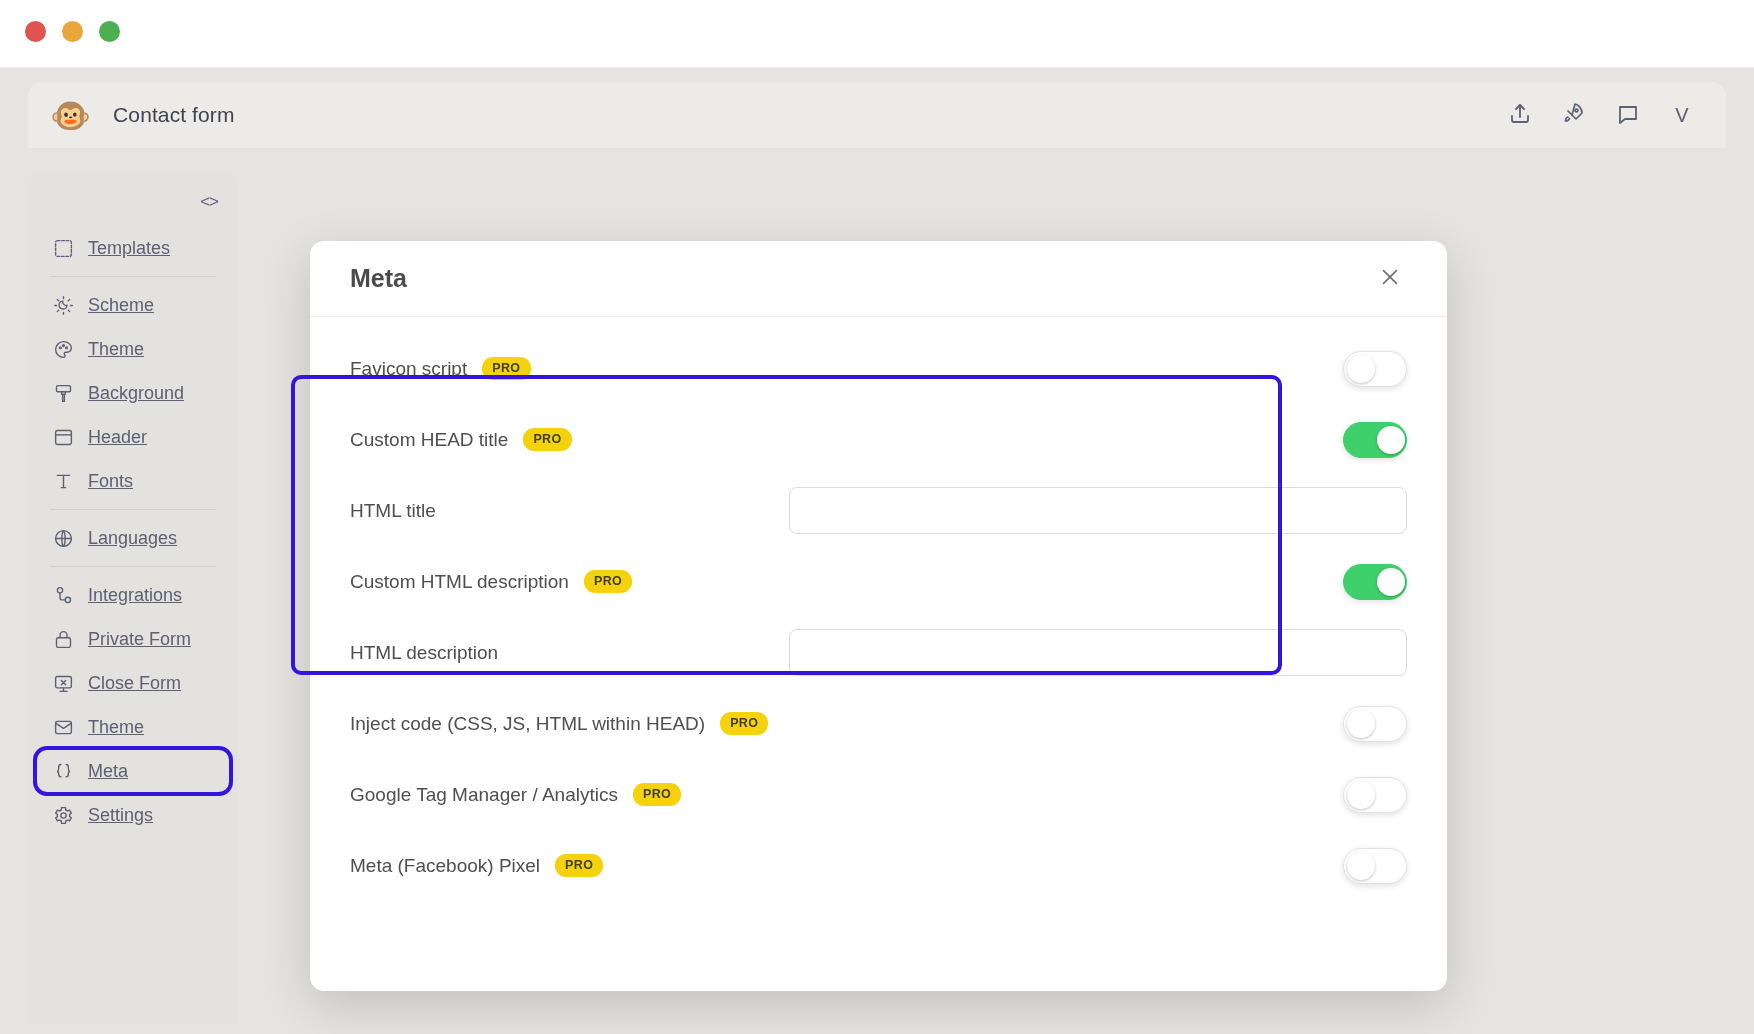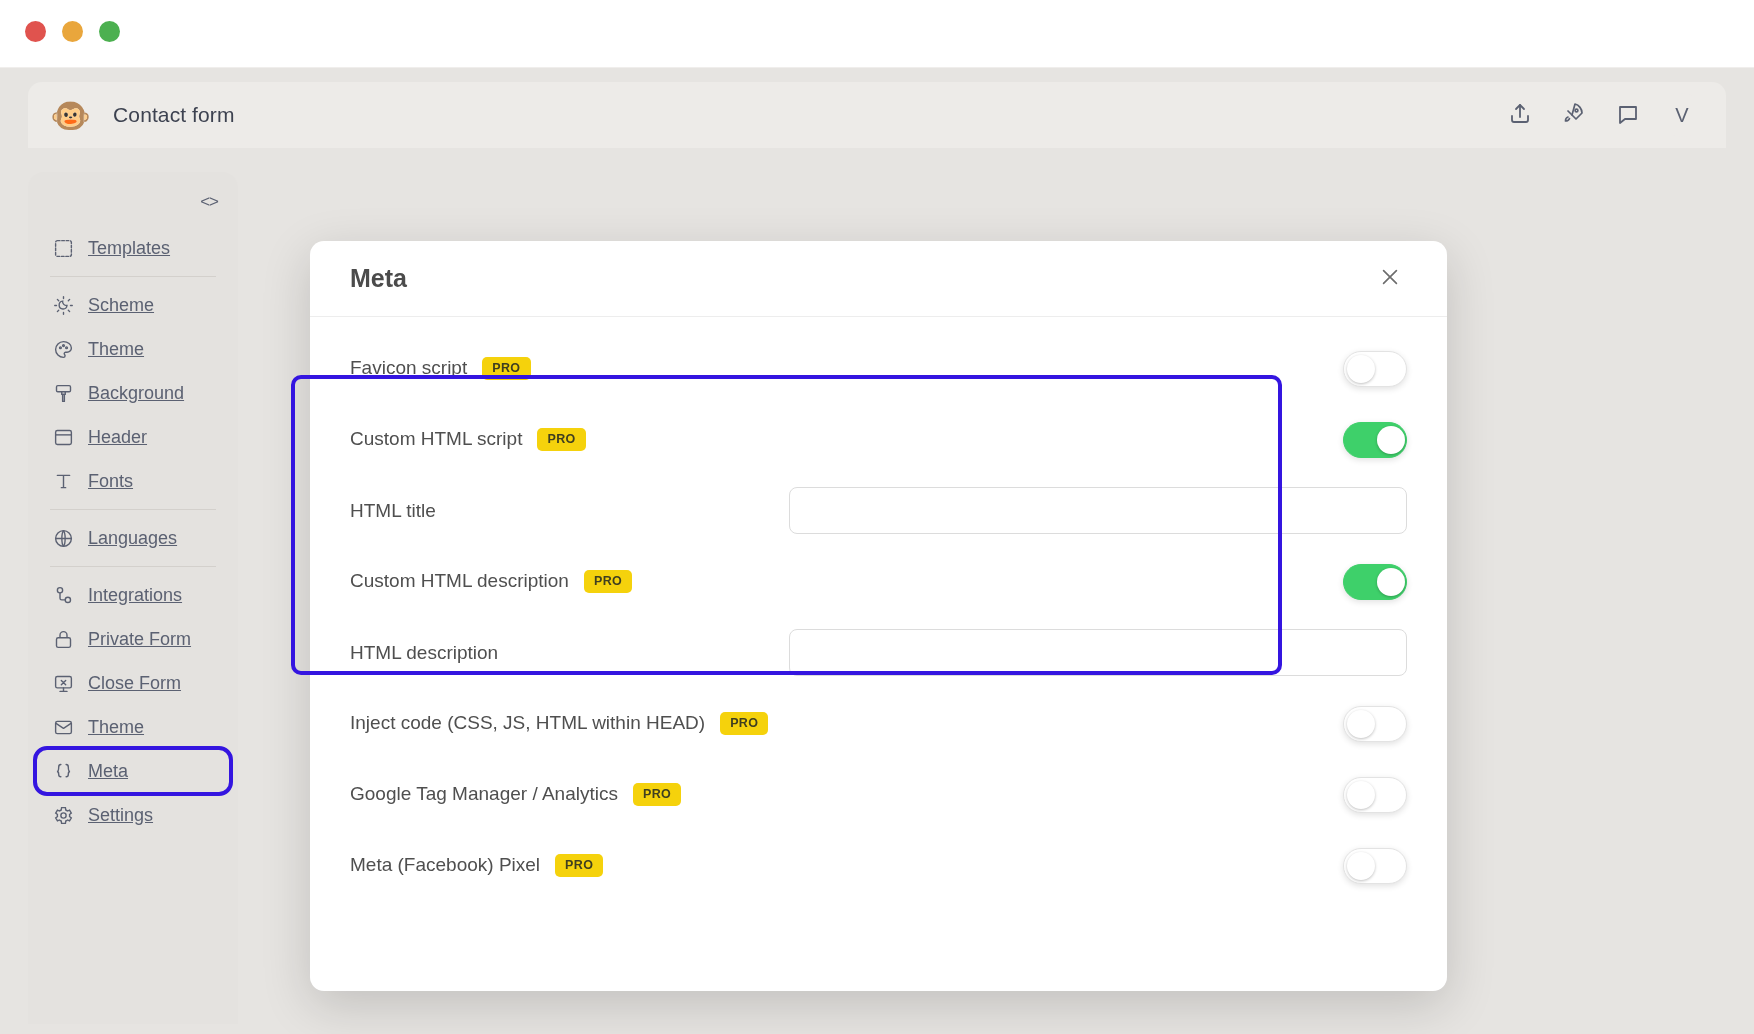--- a/index.html
+++ b/index.html
@@ -215,34 +215,34 @@
     padding: 16px 0 0 0;
   }
   .setting-row {
     display: flex;
     align-items: center;
     height: 71px;
     padding: 0 40px;
   }
   .setting-label {
     display: flex;
-    align-items: flex-start;
+    align-items: flex-end;
     gap: 15px;
     font-size: 19px;
     color: #4f4f4f;
     white-space: nowrap;
   }
   .pro-badge {
     background: #f5d20c;
     color: #3f3f20;
     font-size: 12.5px;
     font-weight: bold;
     letter-spacing: .4px;
     padding: 5px 10px;
-    border-radius: 5px;
+    border-radius: 11px;
     line-height: 1;
   }
   .row-control {
     margin-left: auto;
     display: flex;
     align-items: center;
   }
 
   
   .toggle {
@@ -521,21 +521,21 @@
           </div>
           <div class="row-control">
             <div class="toggle">
                 <span class="knob"></span>
               </div>
           </div>
         </div>
 
         <div class="setting-row">
           <div class="setting-label">
-            <span>Custom HTML script</span>
+            <span>Custom HEAD title</span>
             <span class="pro-badge">PRO</span>
           </div>
           <div class="row-control">
             <div class="toggle on">
                 <span class="knob"></span>
               </div>
           </div>
         </div>
 
         <div class="setting-row field-row">

